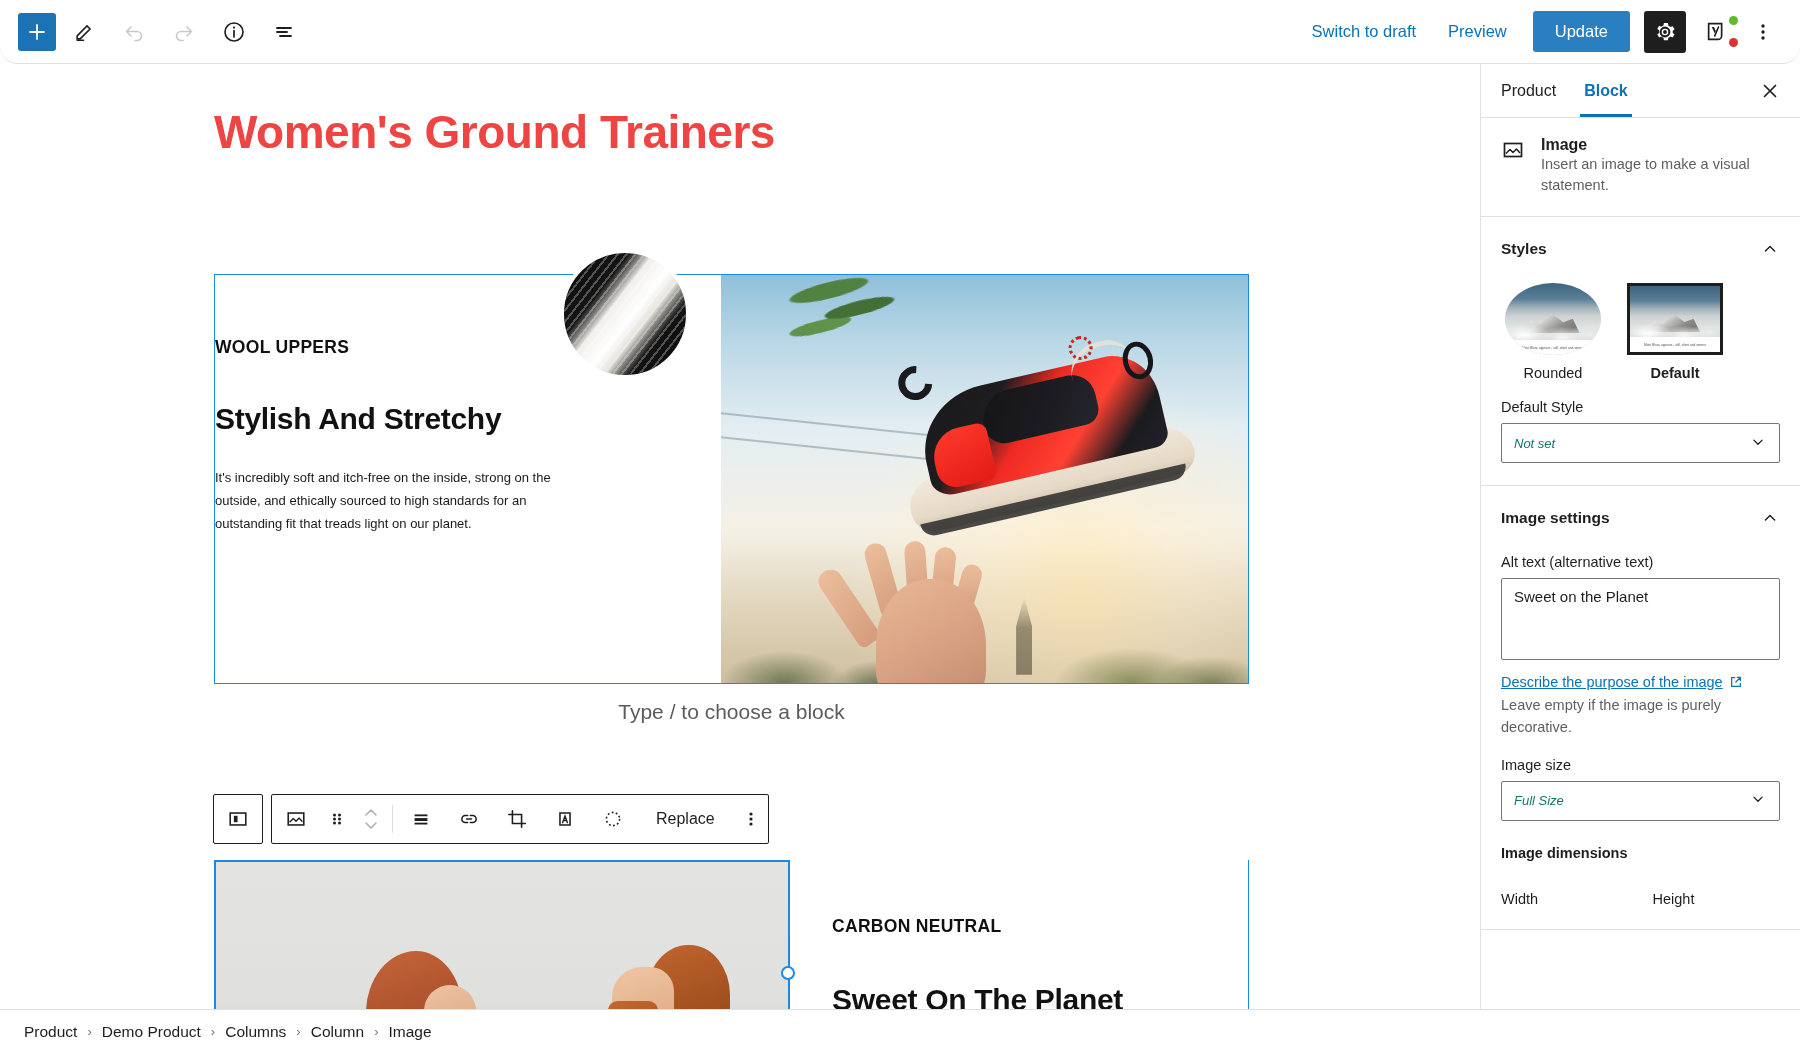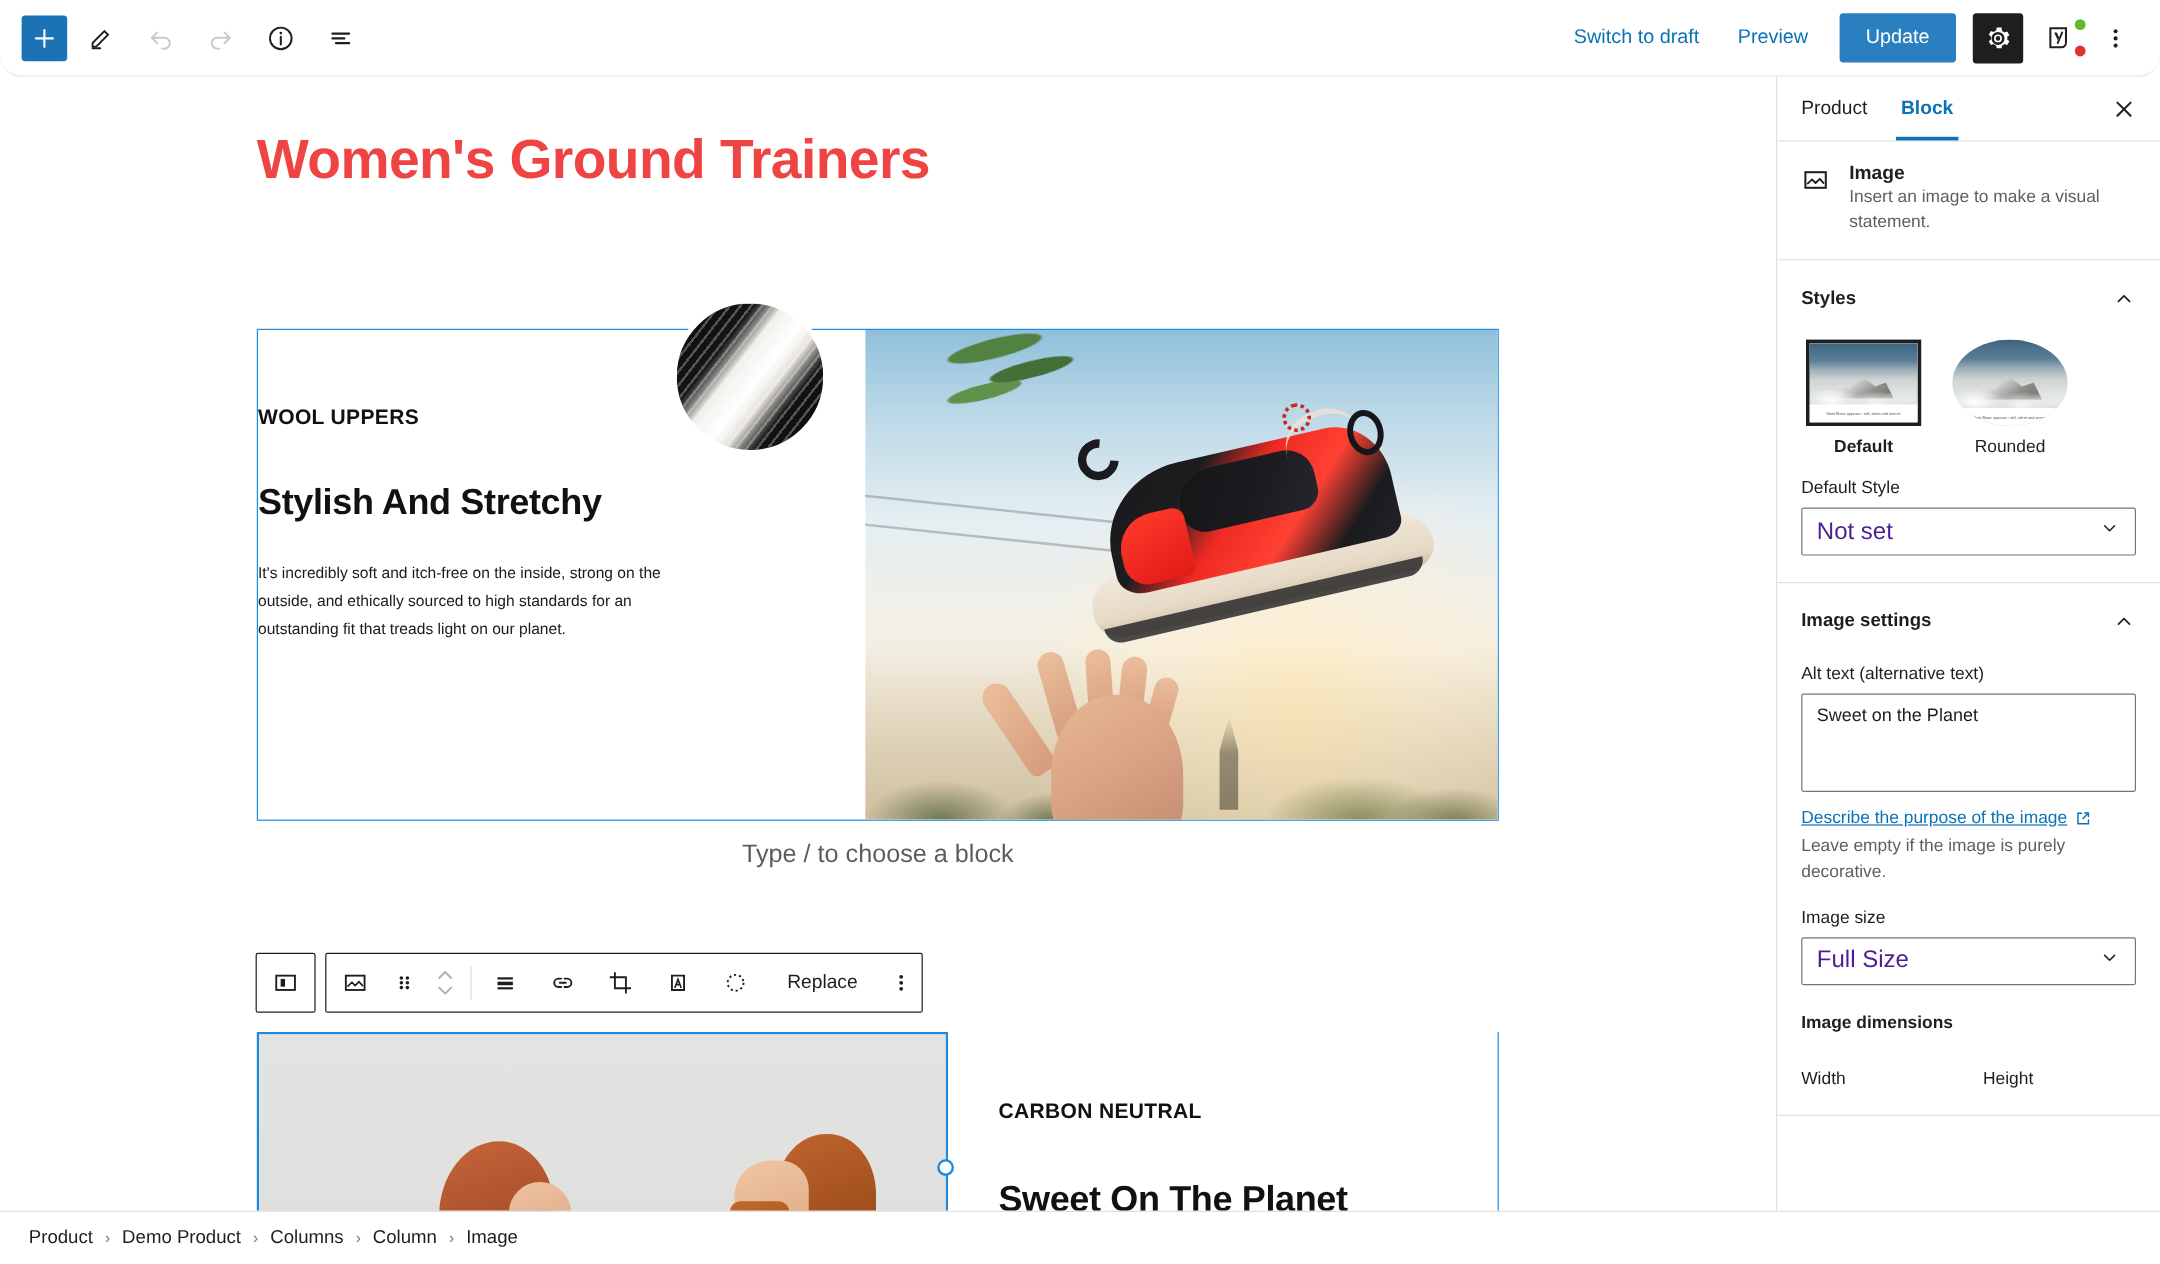--- a/index.html
+++ b/index.html
@@ -312,22 +312,22 @@
     position: absolute; left: 0; right: 0; bottom: 0; height: 15px; background: #fff;
     font-size: 3.2px; color: #555; display: flex; align-items: center; justify-content: center;
     overflow: hidden; white-space: nowrap;
   }
   .style-label { font-size: 14.5px; color: #1e1e1e; margin-top: 10px; }
   .style-item.selected .style-label { font-weight: 700; }
 
   .field-label { font-size: 14.5px; color: #1e1e1e; margin-top: 18px; margin-bottom: 8px; }
   .select-box {
     width: 100%; height: 40px; border: 1px solid #757575; border-radius: 2px;
-    display: flex; align-items: center; padding: 0 12px; font-size: 20px; color: #4c1d95;
-    background: #fff; cursor: pointer; position: relative;
+    display: flex; align-items: center; padding: 0 12px; font-size: 13px; color: #0f766e;
+    background: #fff; cursor: pointer; position: relative; font-style: italic;
   }
   .select-box .chev { margin-left: auto; }
   .textarea-box {
     width: 100%; height: 82px; border: 1px solid #757575; border-radius: 2px;
     padding: 9px 12px; font-size: 15px; color: #1e1e1e; background: #fff;
     font-family: "Liberation Sans", sans-serif; resize: none; position: relative;
   }
   .help-link {
     display: inline-flex; align-items: center; gap: 6px; color: #0b72b5; font-size: 14.5px;
     text-decoration: underline; margin-top: 14px; cursor: pointer;
@@ -607,34 +607,34 @@
 
       <div class="sb-section">
         <div class="sb-sec-head">
           <span>Styles</span>
           <svg width="20" height="20" viewBox="0 0 24 24" aria-hidden="true">
             <path d="M6.5 14.5L12 9l5.5 5.5" fill="none" stroke="#1e1e1e" stroke-width="1.7" stroke-linecap="round" stroke-linejoin="round"></path>
           </svg>
         </div>
 
         <div class="styles-row">
+          <div class="style-item rounded">
+            <div class="style-thumb">
+              <div class="mountain"></div>
+              <div class="mt-caption">Mont Blanc appears - still, silent and serene</div>
+            </div>
+            <div class="style-label">Rounded</div>
+          </div>
+
           <div class="style-item selected">
             <div class="style-thumb">
               <div class="mountain"></div>
               <div class="mt-caption">Mont Blanc appears - still, silent and serene</div>
             </div>
             <div class="style-label">Default</div>
-          </div>
-
-          <div class="style-item rounded">
-            <div class="style-thumb">
-              <div class="mountain"></div>
-              <div class="mt-caption">Mont Blanc appears - still, silent and serene</div>
-            </div>
-            <div class="style-label">Rounded</div>
           </div>
         </div>
 
         <div class="field-label">Default Style</div>
         <div class="select-box">
           <span>Not set</span>
           <span class="chev">
             <svg width="18" height="18" viewBox="0 0 24 24" aria-hidden="true">
               <path d="M6.5 9.5L12 15l5.5-5.5" fill="none" stroke="#1e1e1e" stroke-width="1.7" stroke-linecap="round" stroke-linejoin="round"></path>
             </svg>

